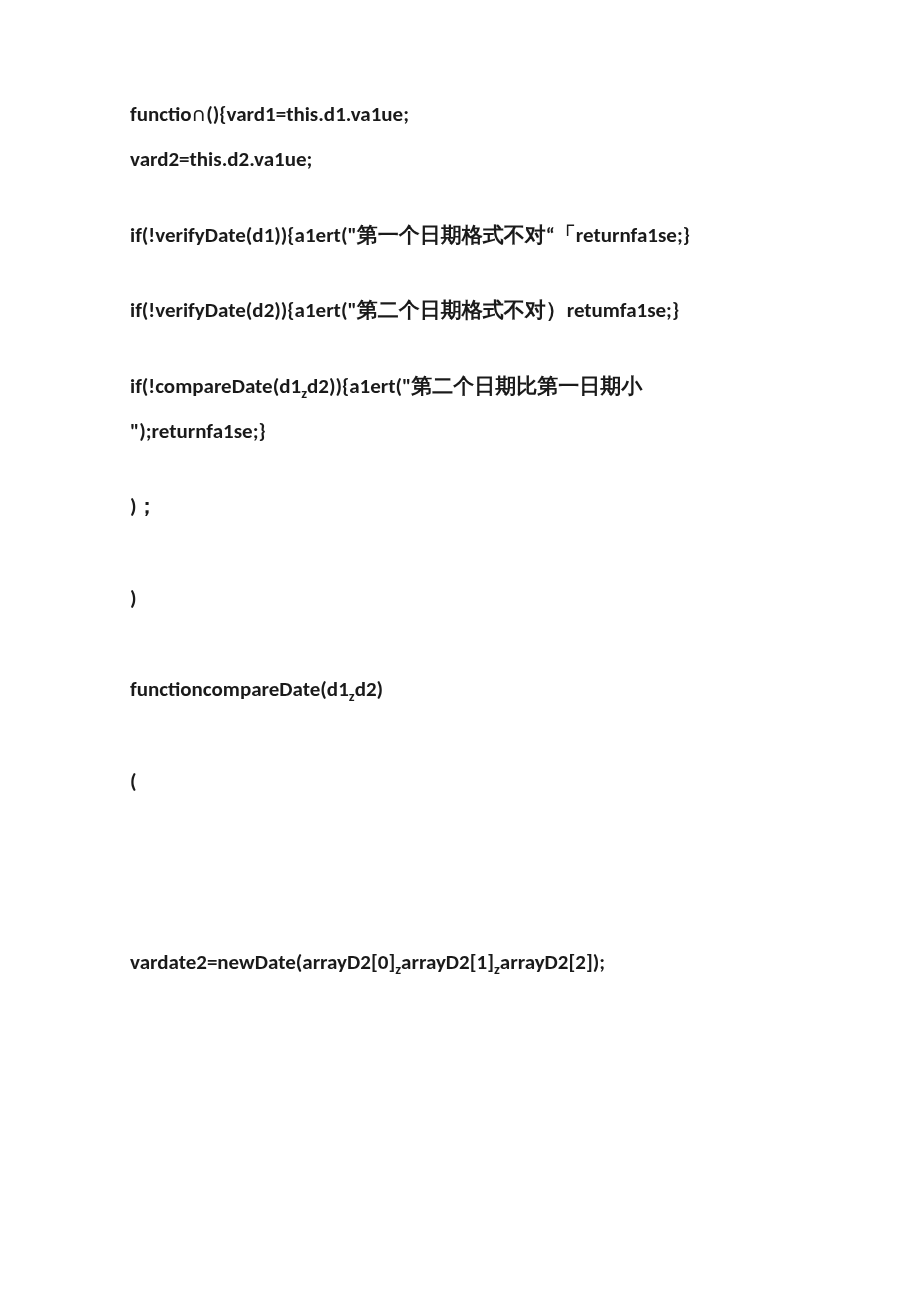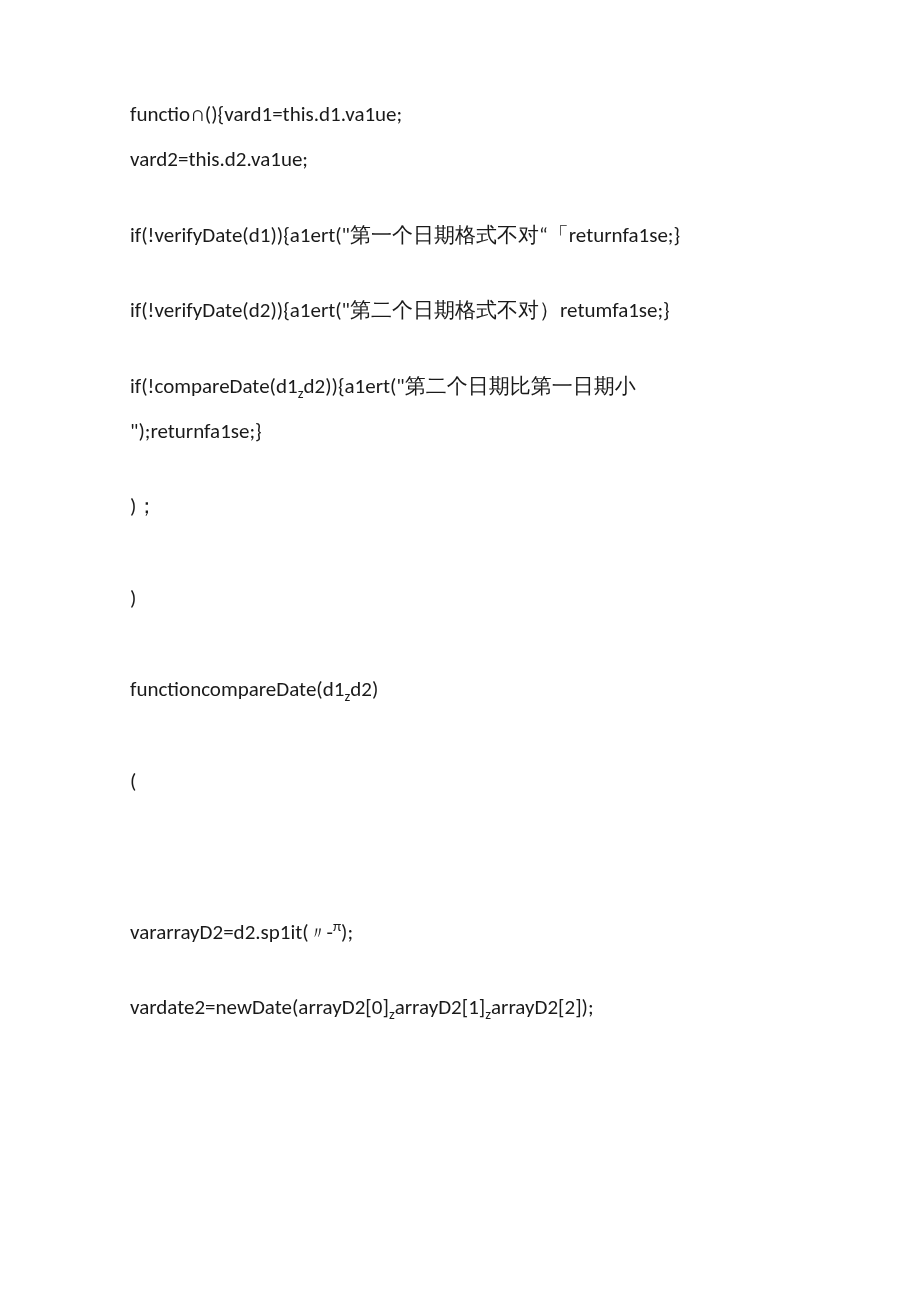--- a/index.html
+++ b/index.html
@@ -10,20 +10,21 @@
       width: 920px;
     }
     .page {
       padding: 100px 130px 80px 130px;
       color: #1a1a1a;
       font-size: 21px;
       line-height: 1.4;
     }
     .line {
       margin-bottom: 16px;
+      font-weight: bold;
     }
     .gap {
       height: 30px;
     }
     .gap-big {
       height: 46px;
     }
     sub {
       font-size: 0.7em;
       vertical-align: sub;
@@ -60,22 +61,19 @@
   <div class="line">)</div>
   <div class="gap-big"></div>
   <div class="line">
     <span>functioncompareDate(d1</span><sub>z</sub><span>d2)</span>
   </div>
   <div class="gap-big"></div>
   <div class="line">(</div>
   <div class="gap-big"></div>
   <div class="gap"></div>
   <div class="gap"></div>
-  <div class="line">
-    <span>vararrayD2=d2.sp1it(</span><span class="small">〃</span><span>-</span><sup>π</sup><span>);</span>
-  </div>
   <div class="gap"></div>
   <div class="line">
     <span>vardate2=newDate(arrayD2[0]</span><sub>z</sub><span>arrayD2[1]</span><sub>z</sub><span>arrayD2[2]);</span>
   </div>
   <div class="gap"></div>
 
 </div>
 
 </body></html>

